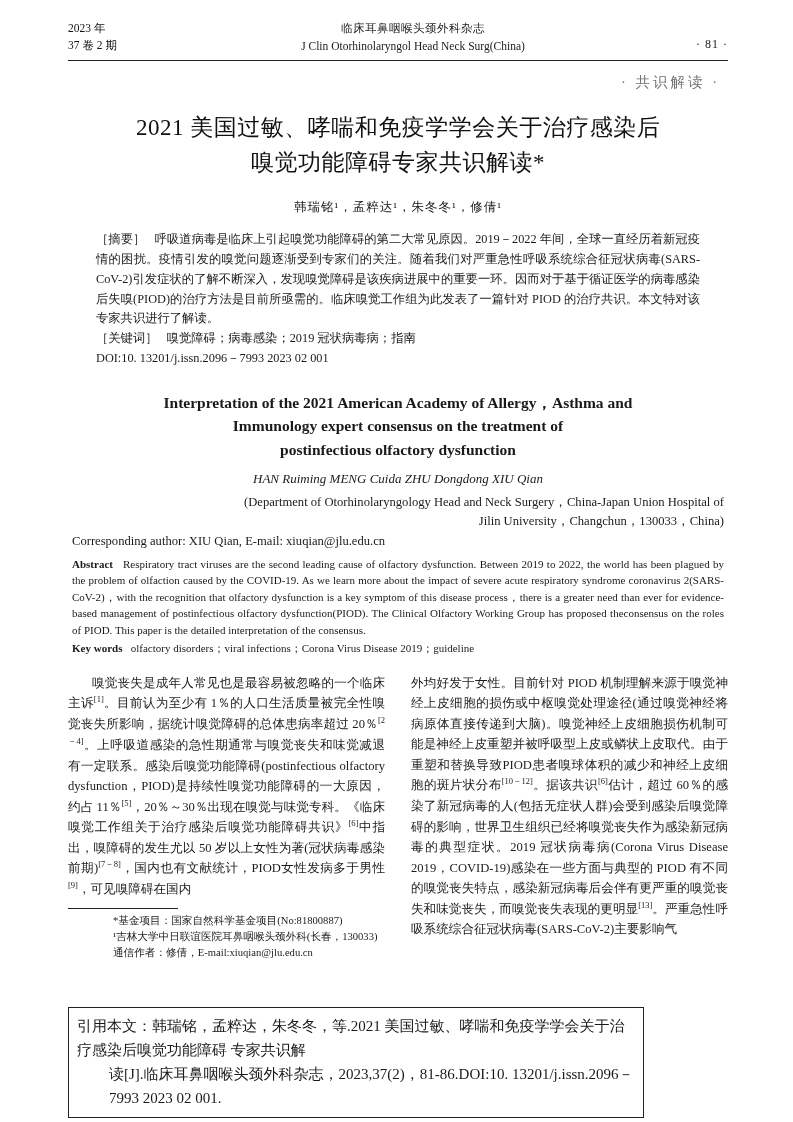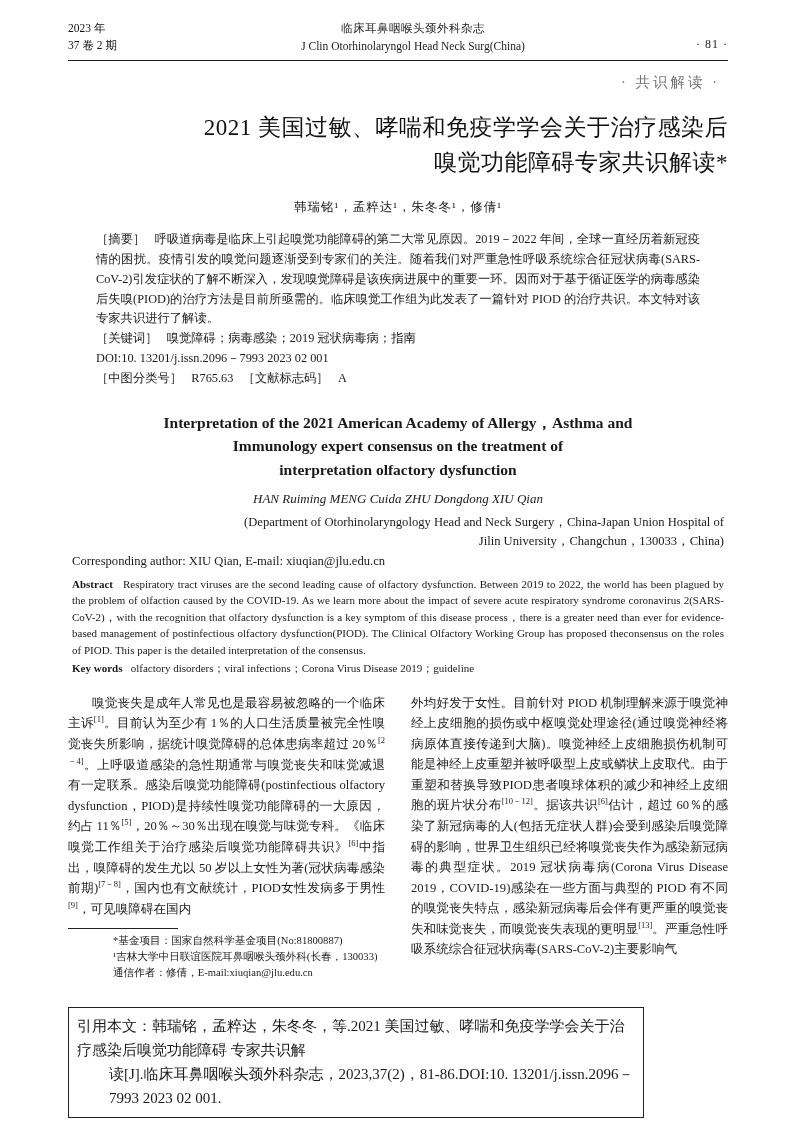--- a/index.html
+++ b/index.html
@@ -73,21 +73,21 @@
     text-align: right;
     font-size: 14.5px;
     letter-spacing: 3px;
     margin-top: 12px;
     padding-right: 8px;
     color: #737373;
   }
 
   
   .cn-title {
-    text-align: right;
+    text-align: center;
     font-size: 23px;
     line-height: 1.55;
     margin-top: 18px;
     letter-spacing: 0.5px;
     color: #111;
     font-family: "Liberation Serif", serif;
   }
 
   
   .cn-authors {
@@ -235,31 +235,25 @@
         &nbsp;&nbsp;<span>呼吸道病毒是临床上引起嗅觉功能障碍的第二大常见原因。2019－2022 年间，全球一直经历着新冠疫情的困扰。疫情引发的嗅觉问题逐渐受到专家们的关注。随着我们对严重急性呼吸系统综合征冠状病毒(SARS-CoV-2)引发症状的了解不断深入，发现嗅觉障碍是该疾病进展中的重要一环。因而对于基于循证医学的病毒感染后失嗅(PIOD)的治疗方法是目前所亟需的。临床嗅觉工作组为此发表了一篇针对 PIOD 的治疗共识。本文特对该专家共识进行了解读。</span>
       </p>
     </div>
     <div class="kw-cn">
       <span class="kw-label">［关键词］</span>
       &nbsp;&nbsp;<span>嗅觉障碍；病毒感染；2019 冠状病毒病；指南</span>
     </div>
     <div class="doi-cn">
       <span class="mono-ish">DOI:</span><span class="mono-ish">10. 13201/j.issn.2096－7993 2023 02 001</span>
     </div>
-    <div class="clc-cn">
-      <span>［中图分类号］</span>
-      &nbsp;&nbsp;<span>R765.63</span>
-      &nbsp;&nbsp;<span>［文献标志码］</span>
-      &nbsp;&nbsp;<span>A</span>
-    </div>
 
     <div class="en-title">
       <div>Interpretation of the 2021 American Academy of Allergy，Asthma and</div>
       <div>Immunology expert consensus on the treatment of</div>
-      <div>interpretation olfactory dysfunction</div>
+      <div>postinfectious olfactory dysfunction</div>
     </div>
     <div class="en-authors">HAN Ruiming    MENG Cuida    ZHU Dongdong    XIU Qian</div>
     <div class="en-affil">
       <div>(Department of Otorhinolaryngology Head and Neck Surgery，China-Japan Union Hospital of</div>
       <div>Jilin University，Changchun，130033，China)</div>
     </div>
     <div class="en-corr">Corresponding author: XIU Qian, E-mail: xiuqian@jlu.edu.cn</div>
 
     <div class="abs-en">
       <b>Abstract</b>

